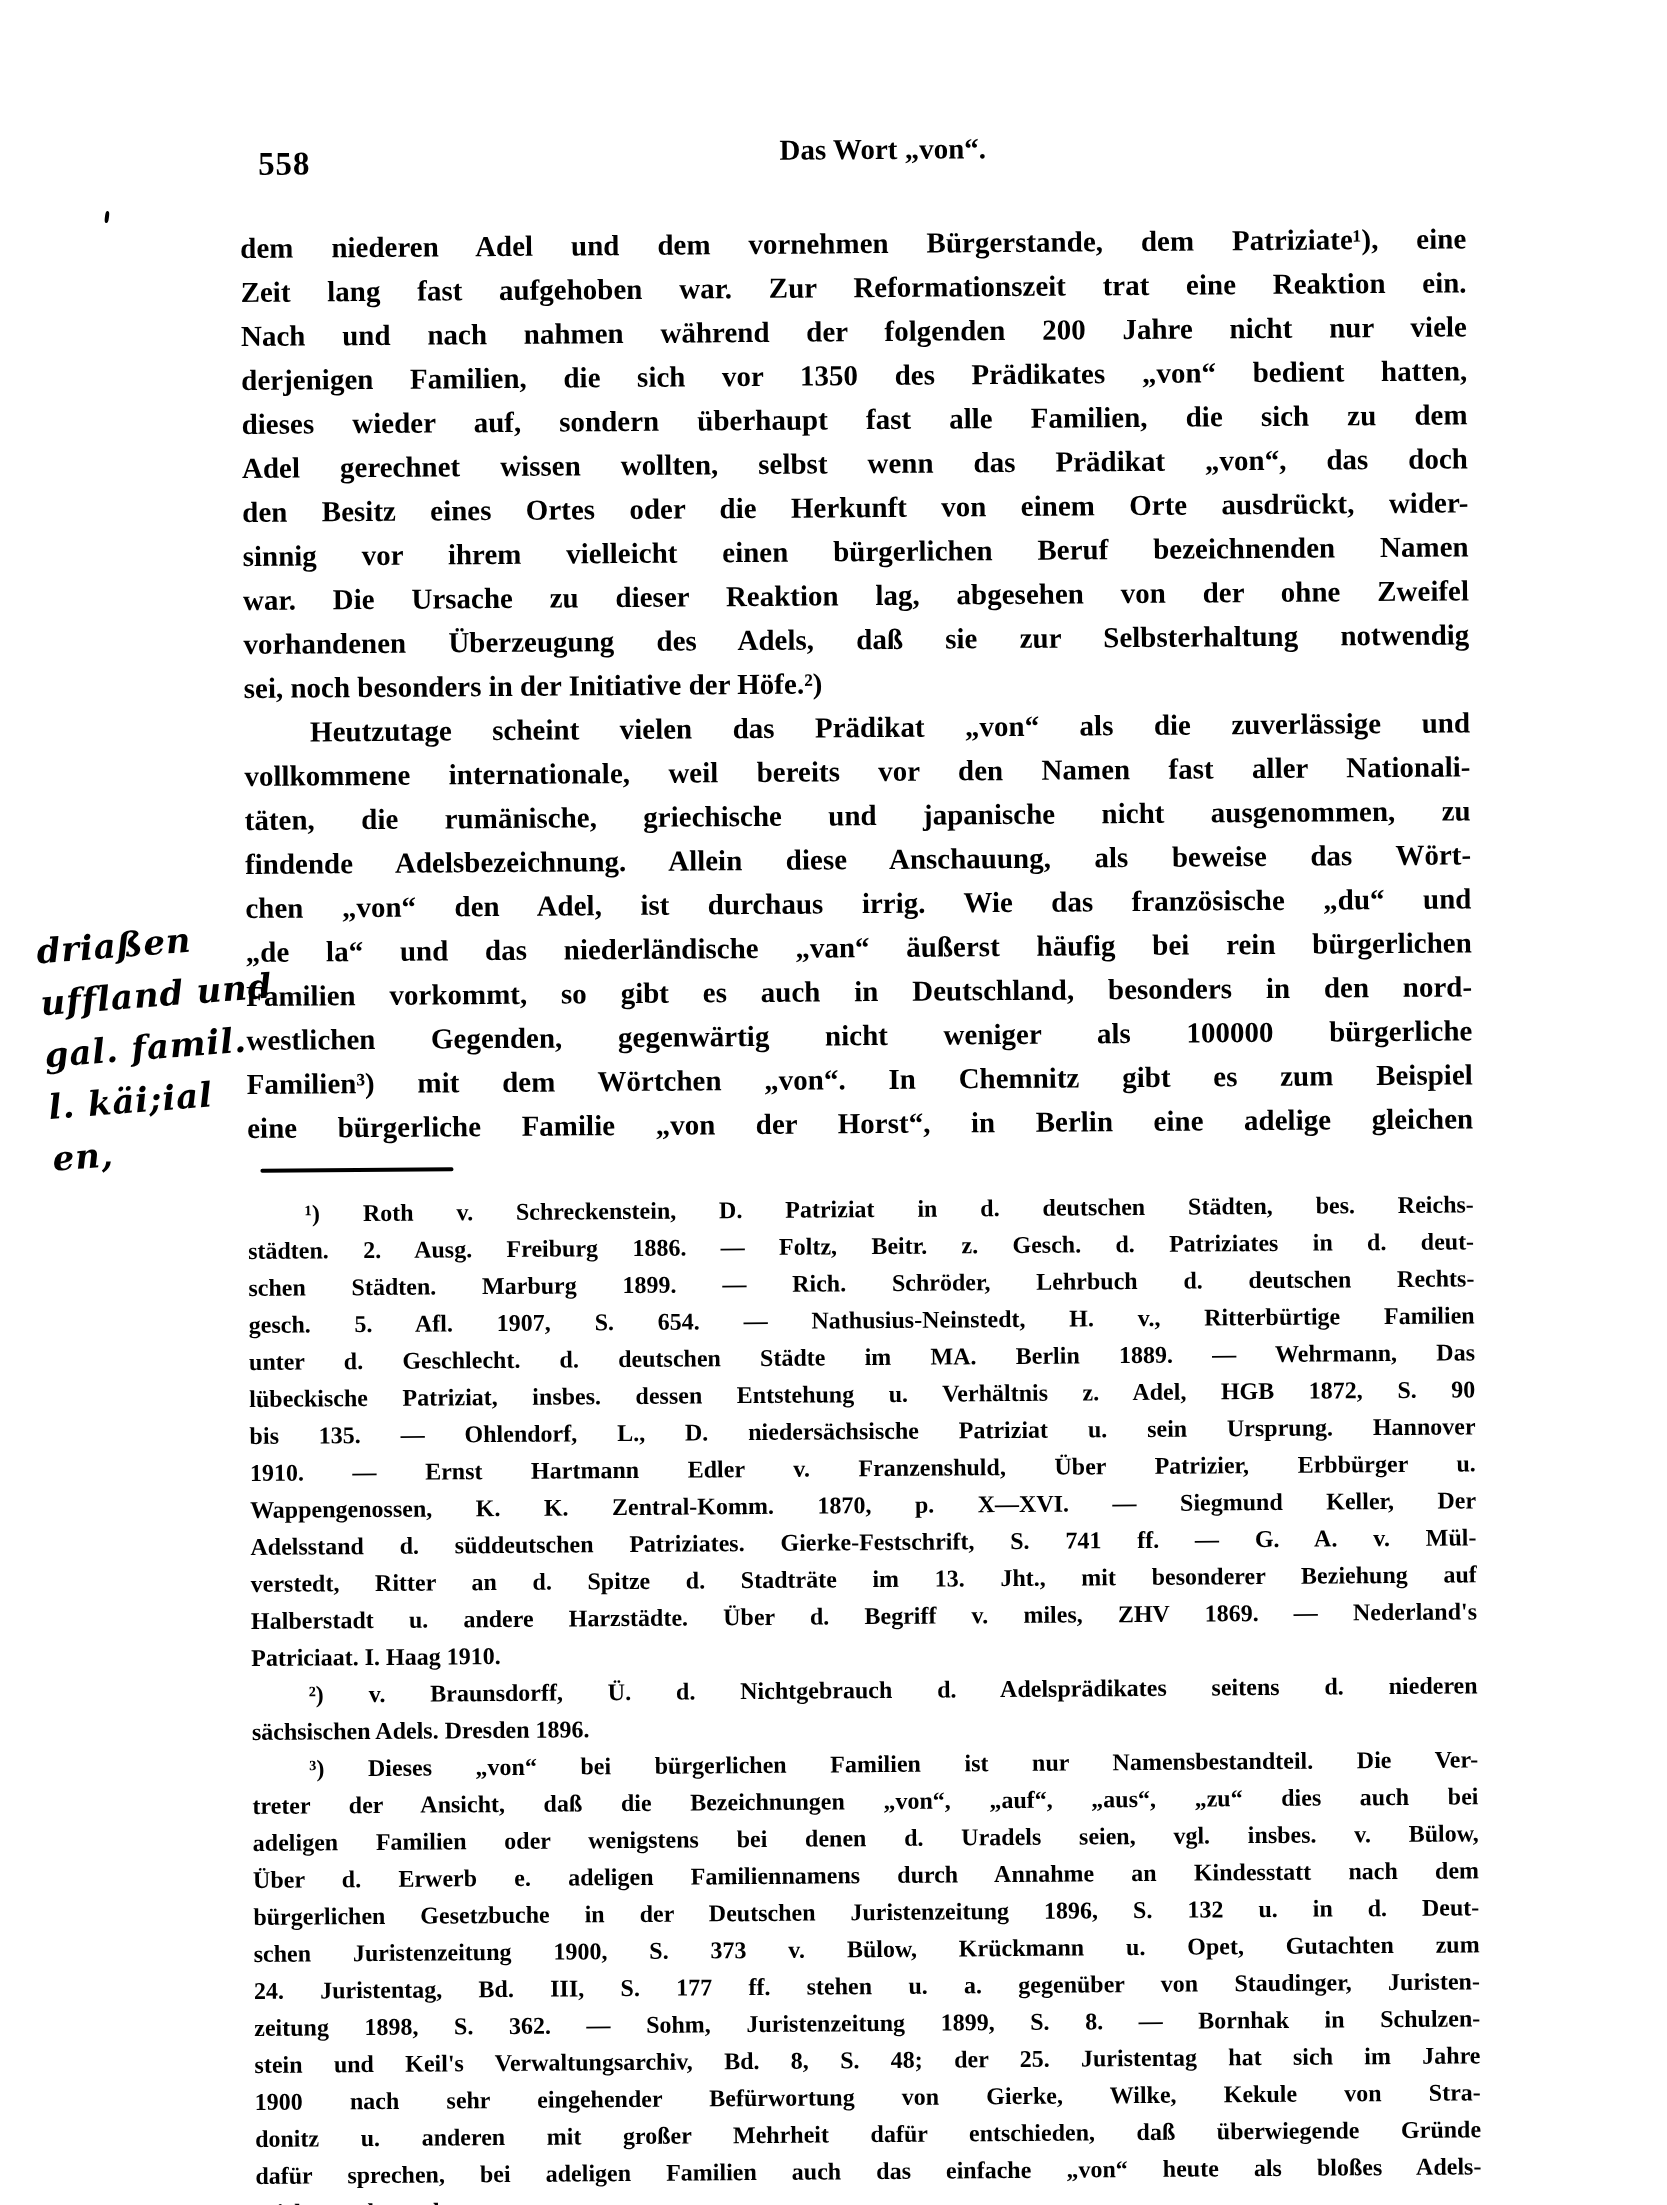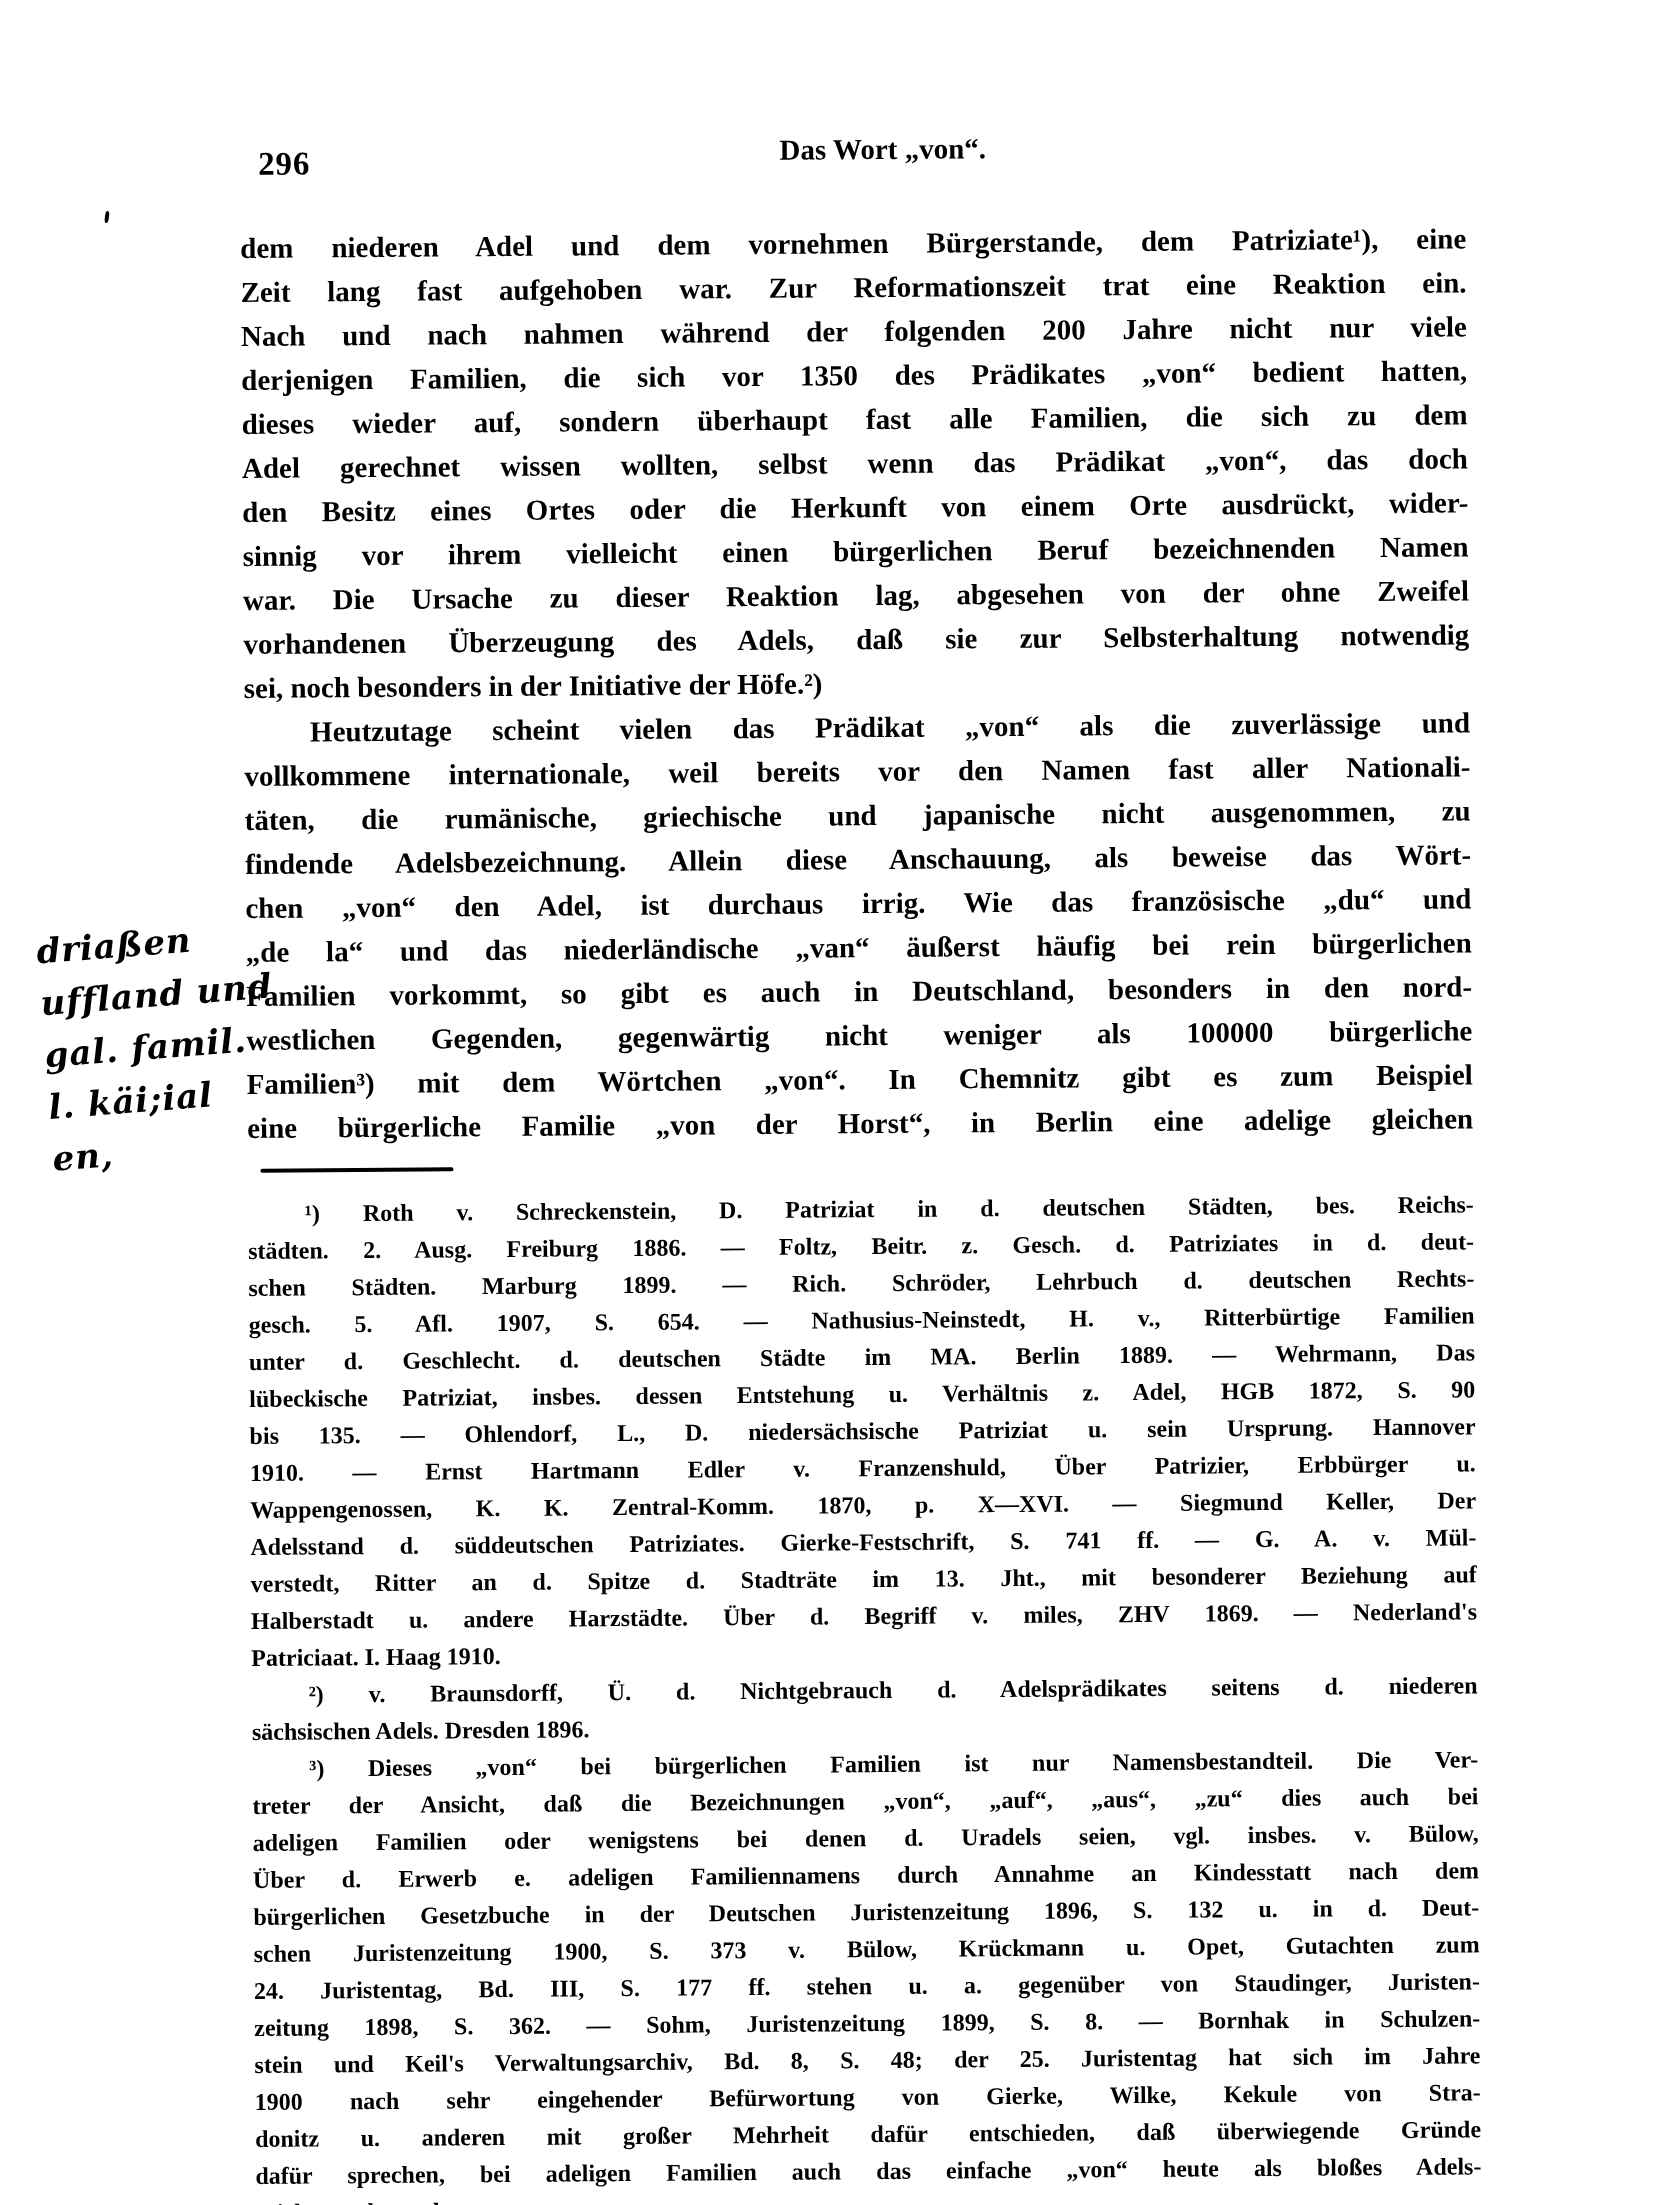--- a/index.html
+++ b/index.html
@@ -81,21 +81,21 @@
 </head>
 <body>
 
 <div class="page">
   <div class="scan-rotate">
 
     <div class="ink-speck"></div>
 
     <div class="content">
       <div class="header">
-        <span class="page-number">296</span>
+        <span class="page-number">558</span>
         <span class="running-title">Das Wort „von“.</span>
       </div>
 
       <div class="body-block" id="body-container">
           <div class="tline just">dem niederen Adel und dem vornehmen Bürgerstande, dem Patriziate¹), eine</div>
           <div class="tline just">Zeit lang fast aufgehoben war. Zur Reformationszeit trat eine Reaktion ein.</div>
           <div class="tline just">Nach und nach nahmen während der folgenden 200 Jahre nicht nur viele</div>
           <div class="tline just">derjenigen Familien, die sich vor 1350 des Prädikates „von“ bedient hatten,</div>
           <div class="tline just">dieses wieder auf, sondern überhaupt fast alle Familien, die sich zu dem</div>
           <div class="tline just">Adel gerechnet wissen wollten, selbst wenn das Prädikat „von“, das doch</div>

